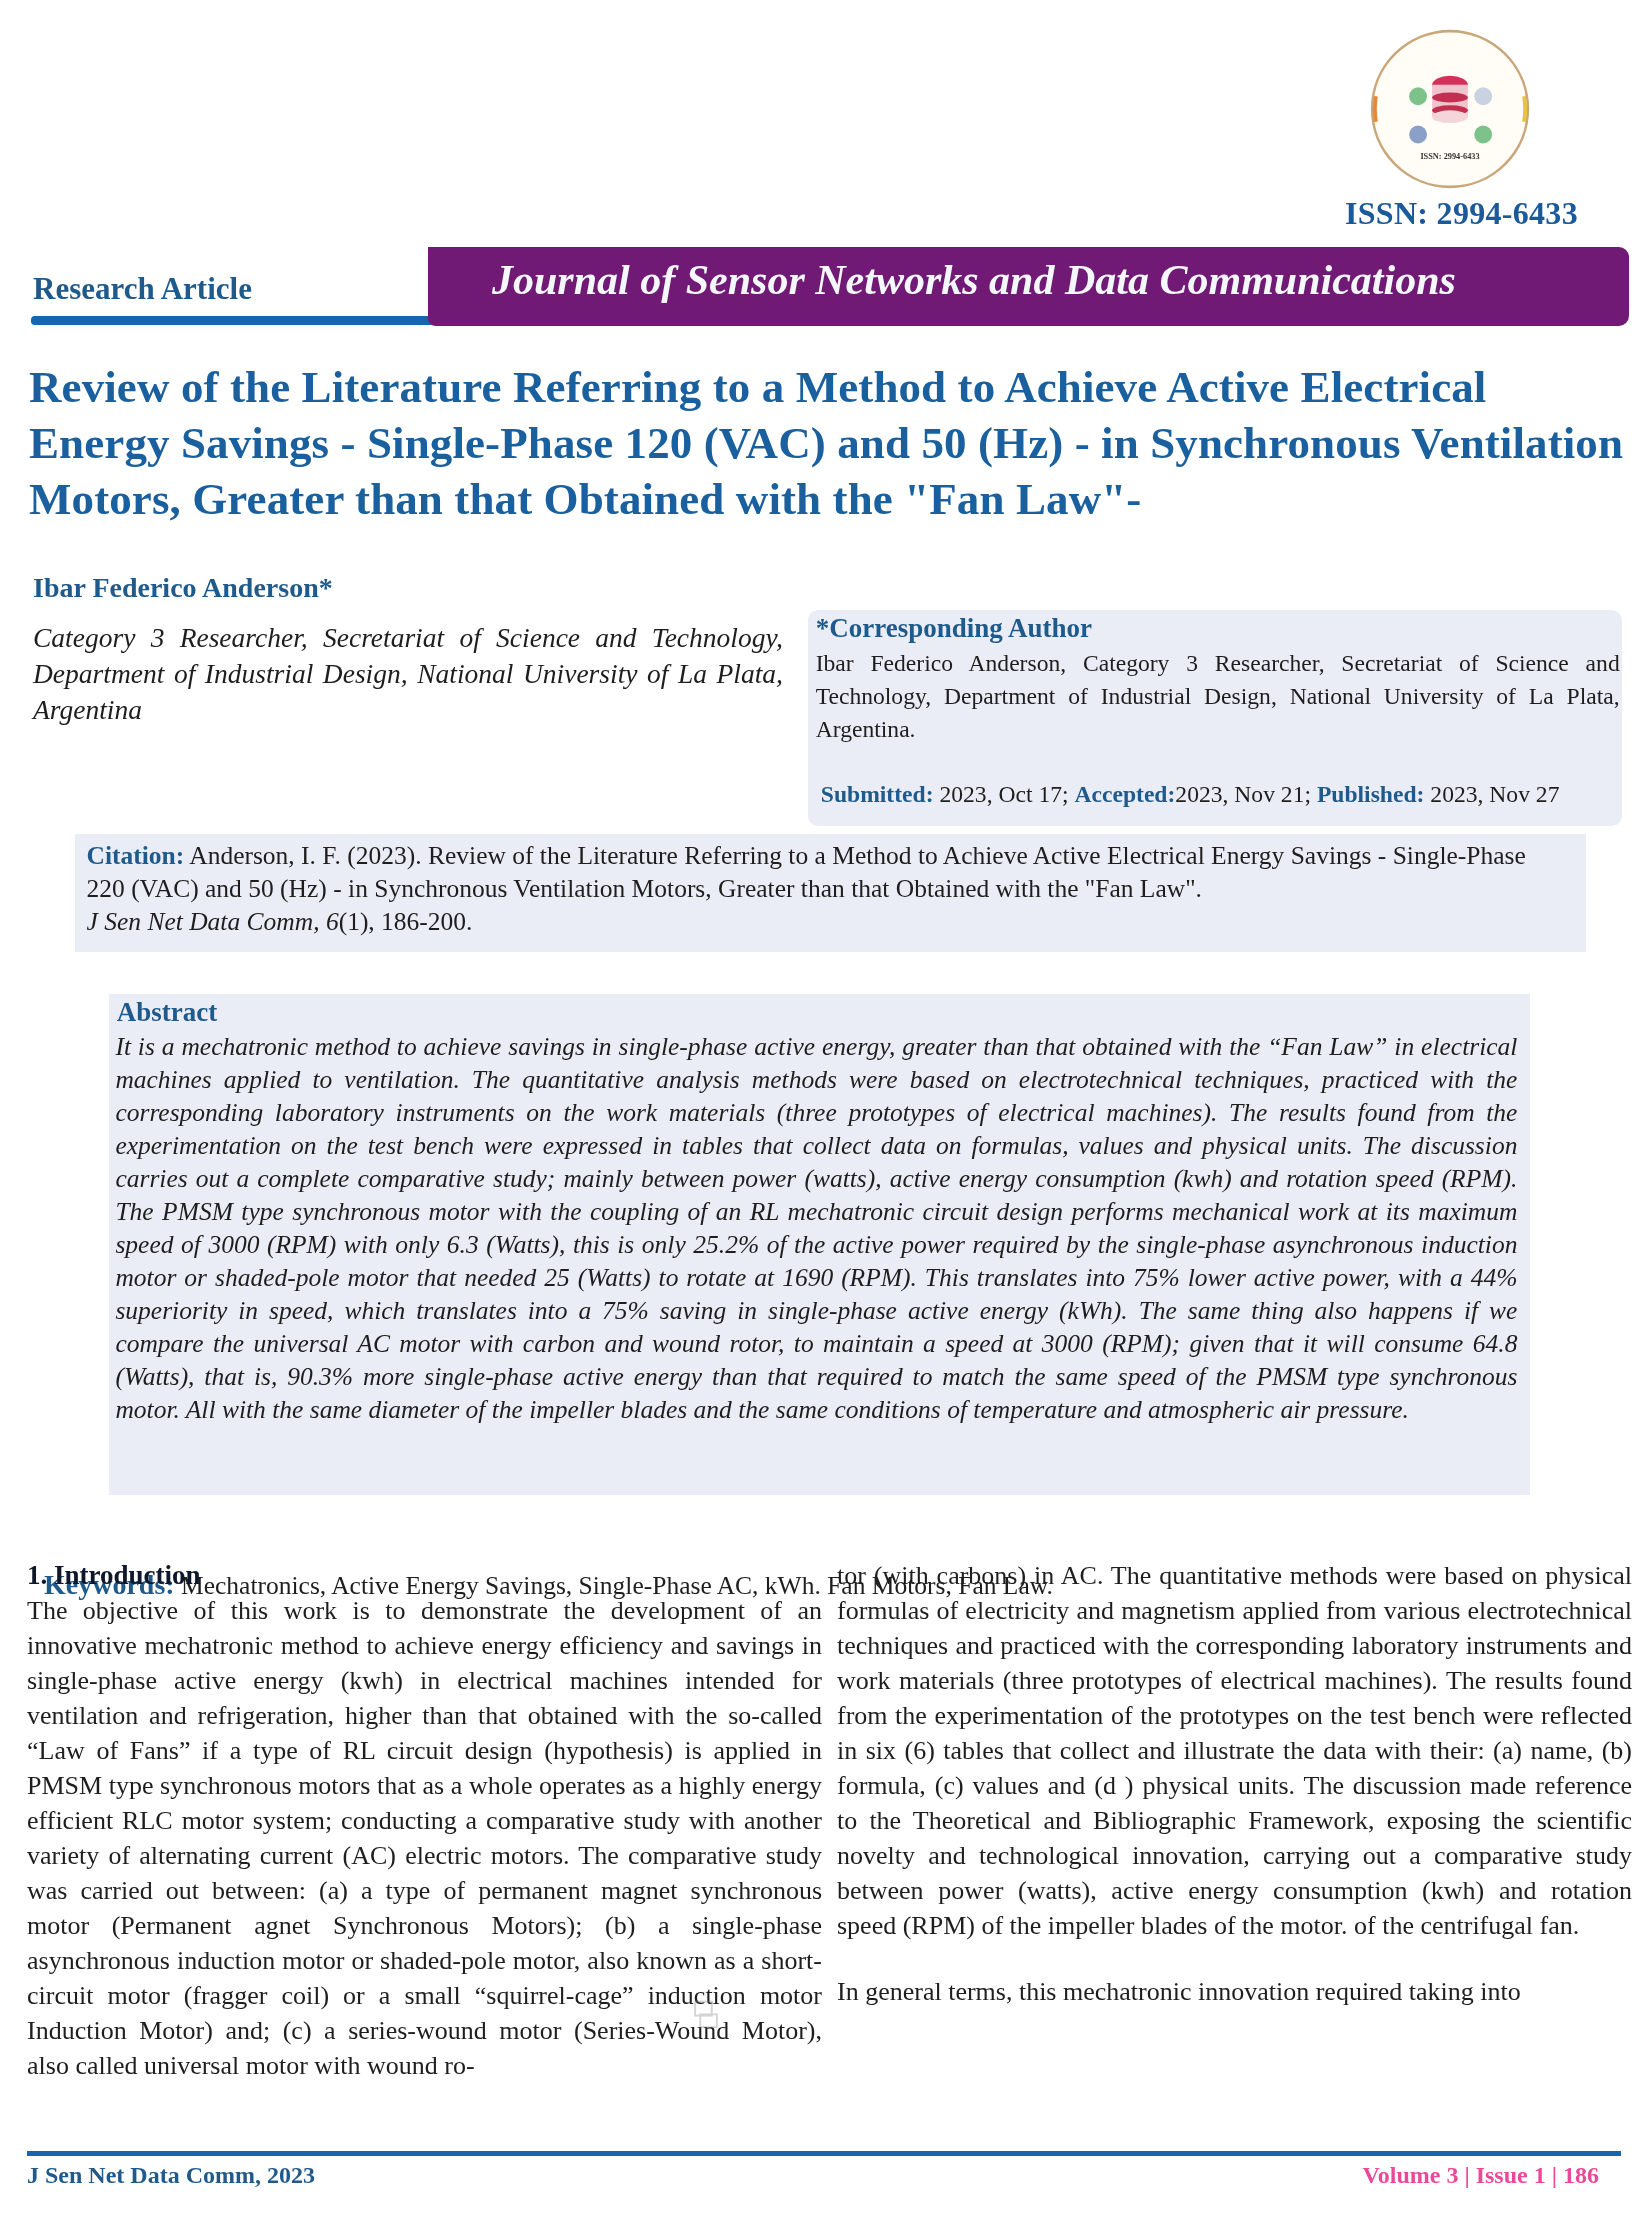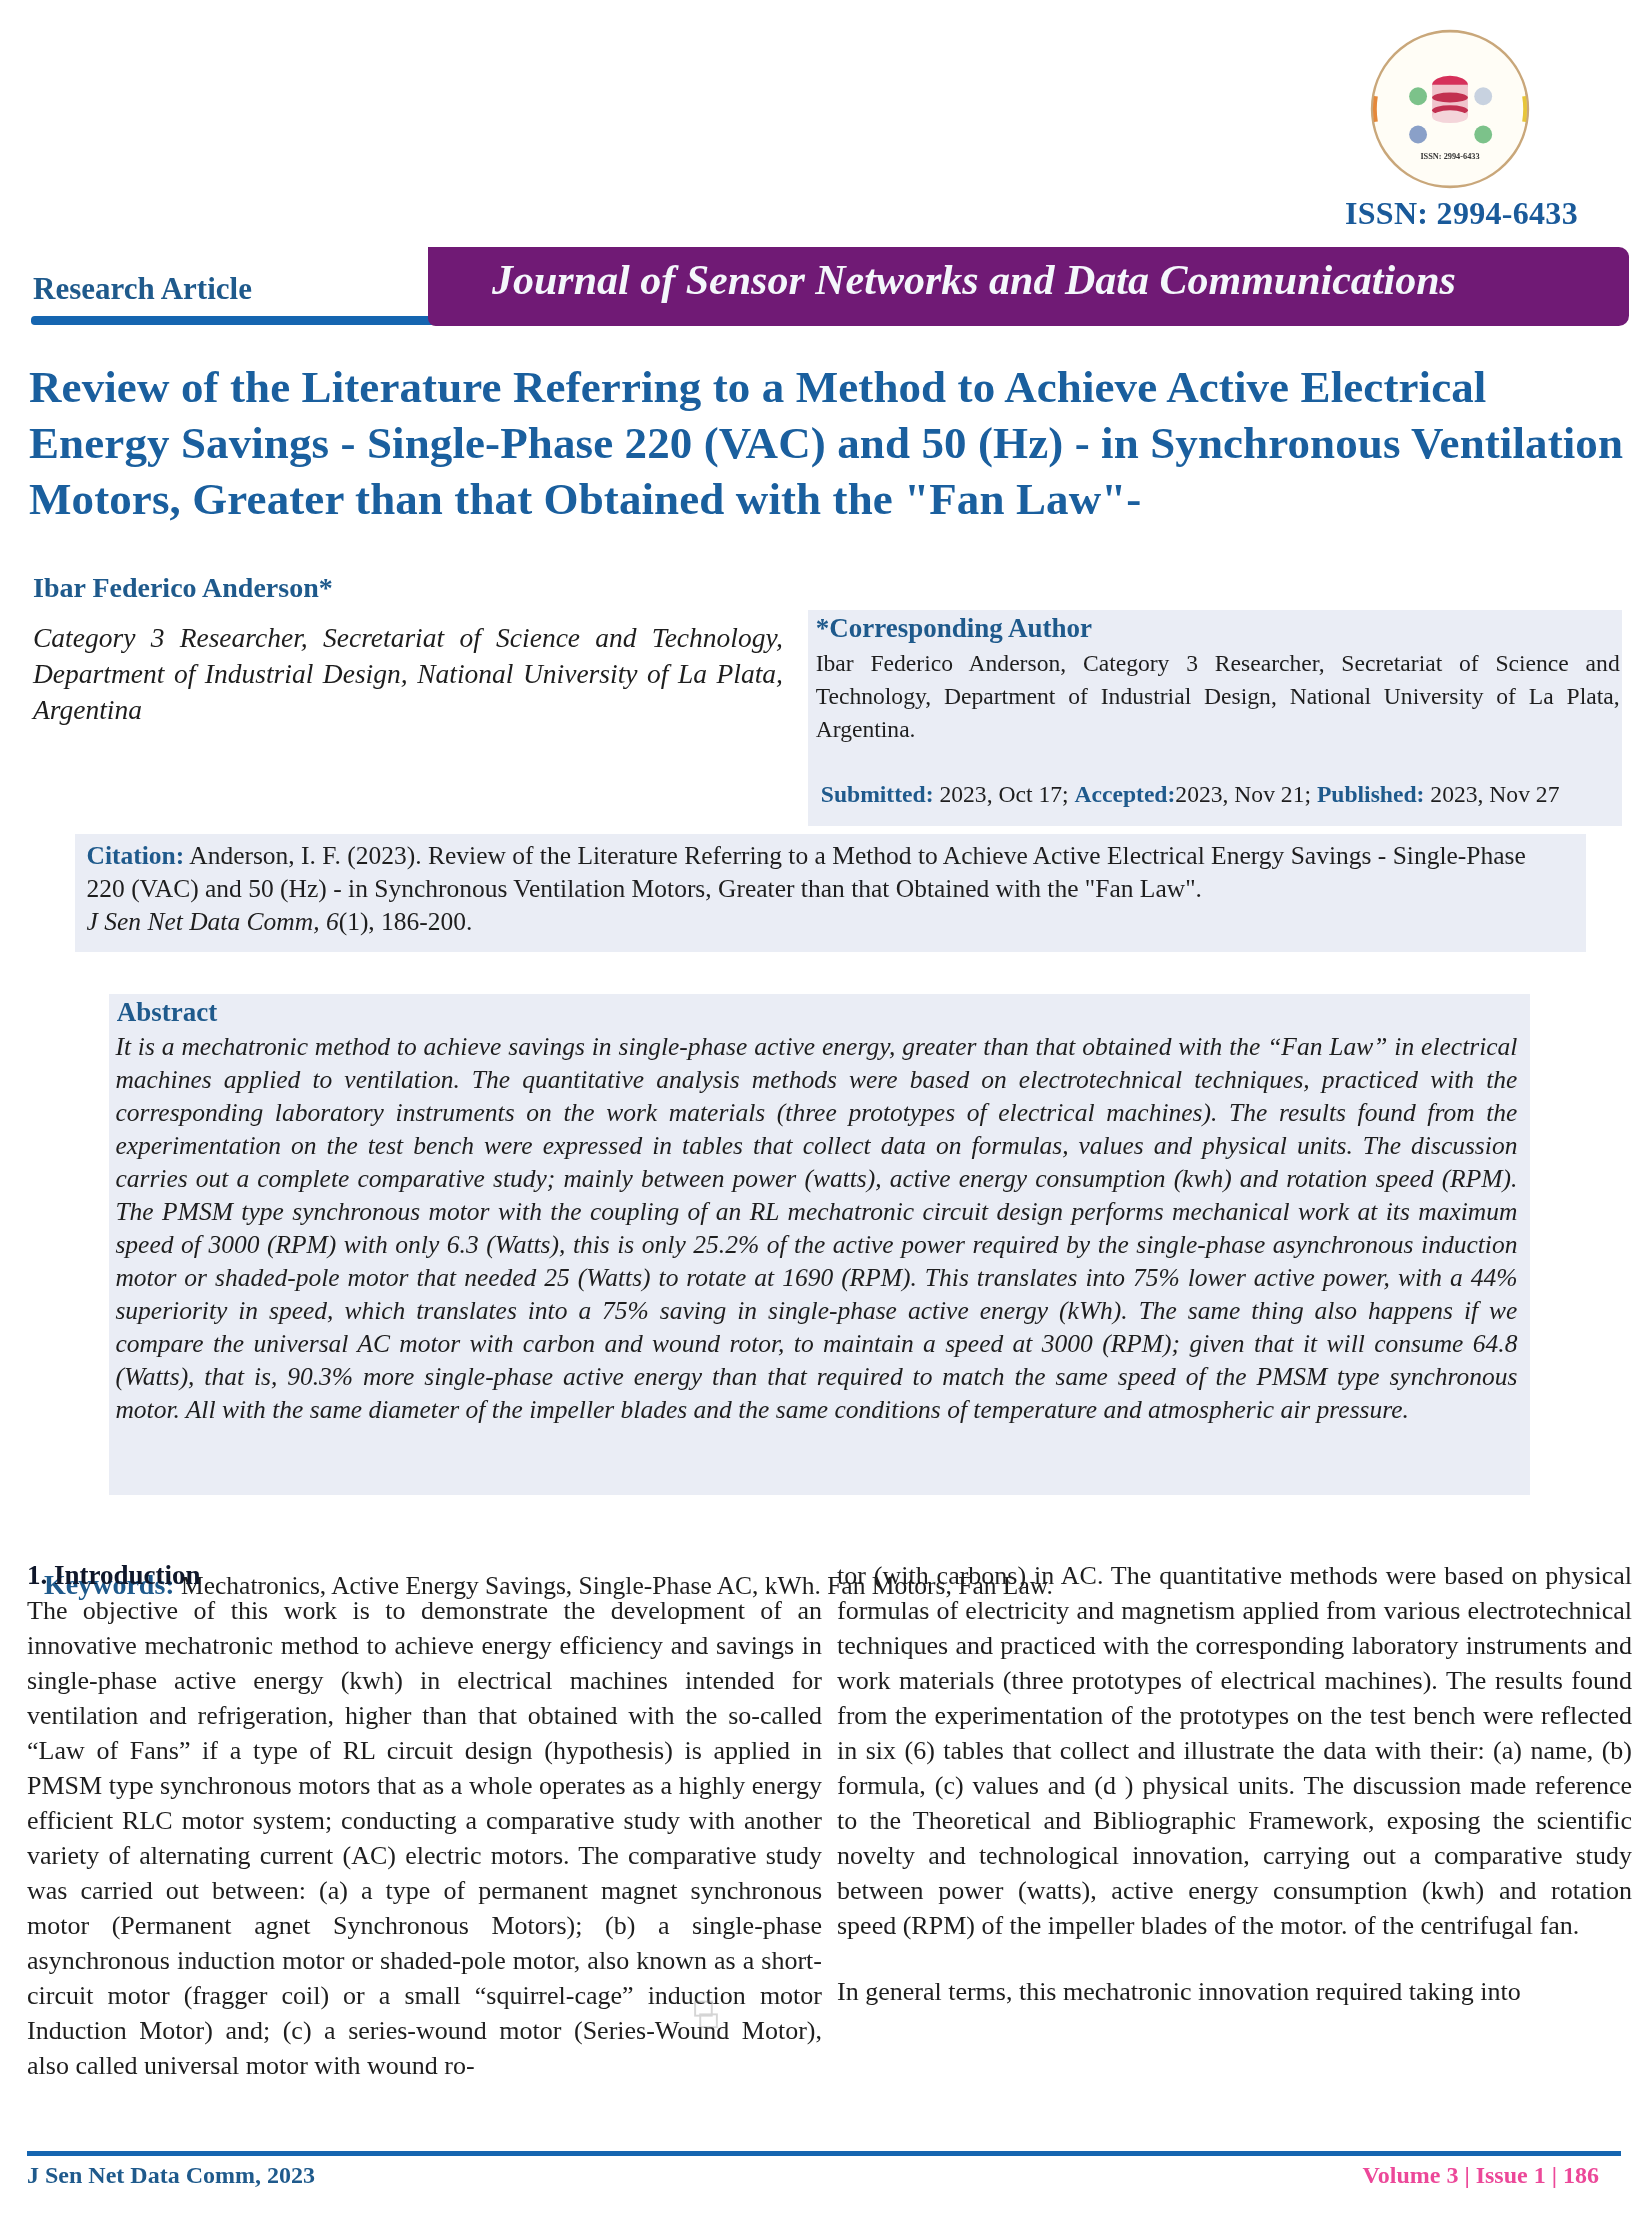--- a/index.html
+++ b/index.html
@@ -14,21 +14,21 @@
   .journal-band { position: absolute; left: 428px; top: 247px; width: 1201px; height: 79px;
                   background: #701a75; border-radius: 0 10.2px 10.2px 7.7px; }
   .journal-band-text { position: absolute; left: 64px; top: 9px; font-size: 42px; font-style: italic; font-weight: bold; color: #f4f7fb; }
 
   .title { position: absolute; left: 29px; top: 329px; width: 1597px; font-size: 45px; line-height: 56px; font-weight: bold;
            color: #1a5f9e; letter-spacing: 0.1px; }
 
   .author { position: absolute; left: 33px; top: 572px; font-size: 28px; font-weight: bold; color: #1f5a8c; }
   .affiliation { position: absolute; left: 33px; top: 620px; width: 750px; font-size: 27.5px; font-style: italic; line-height: 36px; text-align: justify; }
 
-  .corr-box { position: absolute; left: 808px; top: 610px; width: 814px; height: 216px; background: #eaedf5; }
+  .corr-box { position: absolute; left: 808px; top: 610px; width: 814px; height: 216px; background: #eaedf5; border-radius: 10px; }
   .corr-title { position: absolute; left: 7.7px; top: 3.2px; font-size: 27px; font-weight: bold; color: #1f5a8c; }
   .corr-text { position: absolute; left: 7.7px; top: 37px; width: 804px; font-size: 23.6px; line-height: 33px; text-align: justify; }
   .dates { position: absolute; left: 12.8px; top: 171px; font-size: 23.6px; white-space: nowrap; }
   .dates .lbl { color: #1f5a8c; font-weight: bold; }
 
   .citation-box { position: absolute; left: 75px; top: 834px; width: 1491px; height: 118px; background: #eaedf5; padding-left: 20px; }
   .citation { position: absolute; left: 11.5px; top: 5.1px; width: 1469px; font-size: 25.5px; line-height: 33px; }
   .citation .lbl { color: #1f5a8c; font-weight: bold; }
 
   .abstract-box { position: absolute; left: 109px; top: 971px; width: 1421px; height: 501px; background: #eaedf5; margin-top: 23px; }
@@ -68,21 +68,21 @@
   <text x="130" y="208" font-size="13" text-anchor="middle" font-family="Liberation Serif, serif" font-weight="bold" fill="#333">ISSN: 2994-6433</text>
 </svg>
 <div class="issn">ISSN: 2994-6433</div>
 
 <div class="research-article">Research Article</div>
 <div class="header-rule"></div>
 <div class="journal-band">
   <div class="journal-band-text">Journal of Sensor Networks and Data Communications</div>
 </div>
 
-<h1 class="title">Review of the Literature Referring to a Method to Achieve Active Electrical Energy Savings - Single-Phase 220 (VAC) and 50 (Hz) - in Synchronous Ventilation Motors, Greater than that Obtained with the "Fan Law"-</h1>
+<h1 class="title">Review of the Literature Referring to a Method to Achieve Active Electrical Energy Savings - Single-Phase 120 (VAC) and 50 (Hz) - in Synchronous Ventilation Motors, Greater than that Obtained with the "Fan Law"-</h1>
 
 <div class="author">Ibar Federico Anderson*</div>
 <div class="affiliation">Category 3 Researcher, Secretariat of Science and Technology, Department of Industrial Design, National University of La Plata, Argentina</div>
 
 <div class="corr-box">
   <div class="corr-title">*Corresponding Author</div>
   <div class="corr-text">Ibar Federico Anderson, Category 3 Researcher, Secretariat of Science and Technology, Department of Industrial Design, National University of La Plata, Argentina.</div>
   <div class="dates">
     <span class="lbl">Submitted:</span><span> 2023, Oct 17; </span><span class="lbl">Accepted:</span><span>2023, Nov 21; </span><span class="lbl">Published:</span><span> 2023, Nov 27</span>
   </div>

